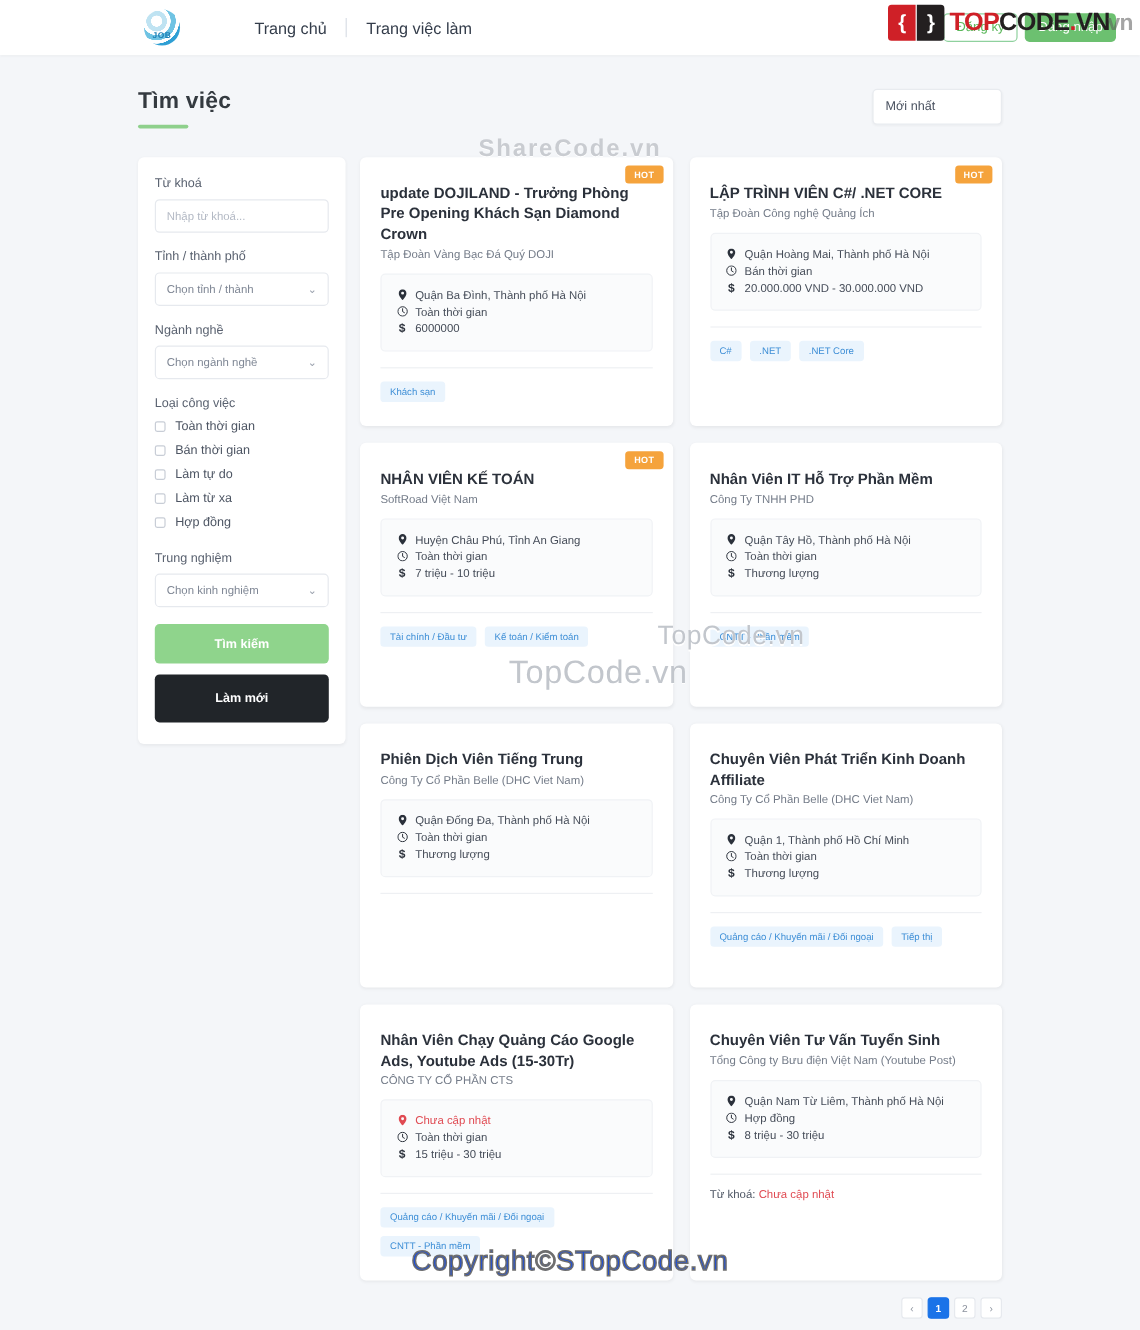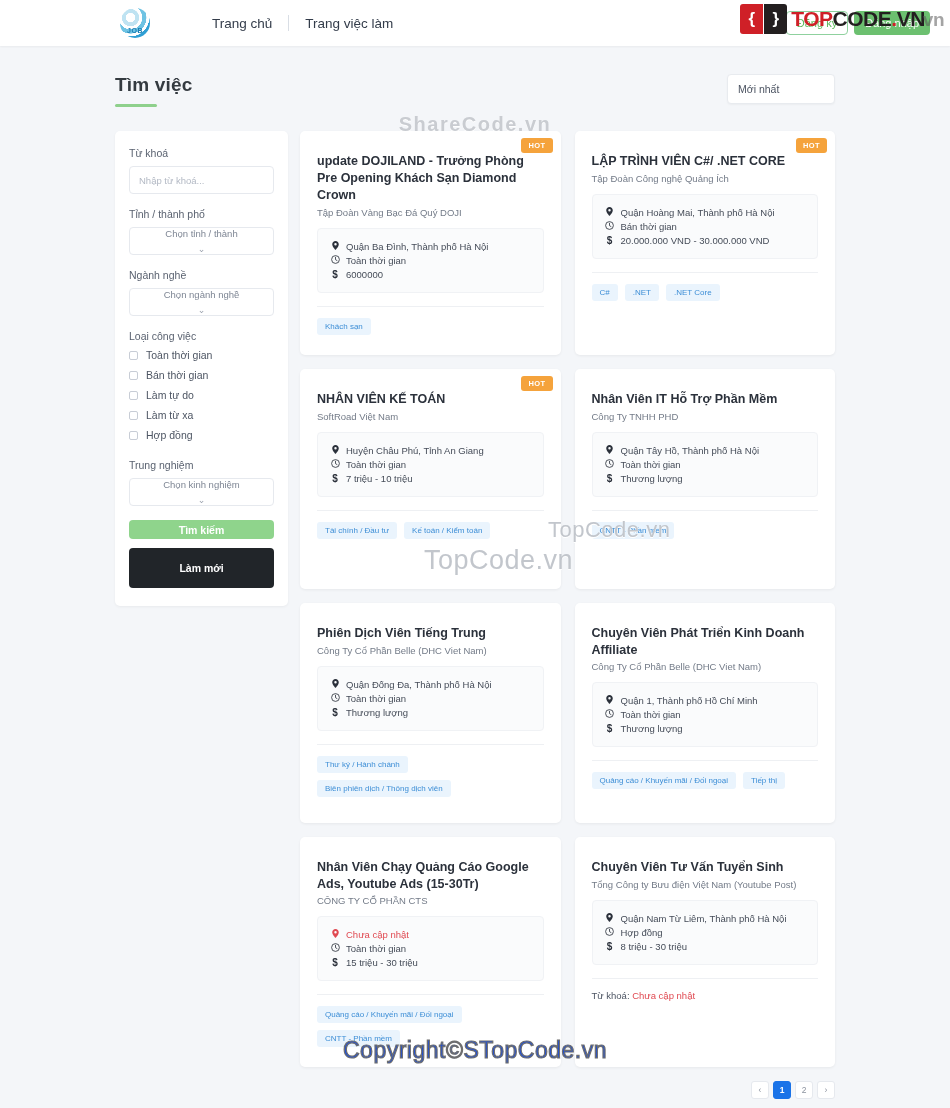--- a/index.html
+++ b/index.html
@@ -83,32 +83,32 @@
     width: 173px; flex: 0 0 173px; background:#fff; border-radius:5px;
     padding:16px 14px 18px 14px; box-shadow:0 1px 3px rgba(0,0,0,.05);
   }
   .field-label { font-size:10.5px; color:#5a6270; margin-bottom:7px; }
   .text-input, .select-box {
     width:100%; height:28px; border:1px solid #e6e9ee; border-radius:4px; background:#fff;
     font-size:9.5px; color:#9aa1ad; padding:0 9px; display:flex; align-items:center;
     font-family:"Liberation Sans", sans-serif;
   }
   .text-input::placeholder { color:#b3b9c4; }
-  .select-box { justify-content:space-between; color:#7e8694;flex-direction:column; }
+  .select-box { justify-content:space-between; color:#7e8694; }
   .caret { font-size:9px; color:#9aa1ad; }
   .gap { height:14px; }
   .gap-sm { height:10px; }
   .check-row { display:flex; align-items:center; margin-bottom:8px; }
   .check-box {
     width:9px; height:9px; border:1px solid #c8cdd6; border-radius:2px; background:#fff;
     margin-right:8px; flex:0 0 9px;
   }
   .check-label { font-size:10.5px; color:#4d5563; }
   .btn-search {
-    width:100%; height:19px; background:#8fd48c; color:#fff; border:none; border-radius:4px;
+    width:100%; height:33px; background:#8fd48c; color:#fff; border:none; border-radius:4px;
     font-size:10.5px; font-weight:600; margin-top:4px; cursor:pointer;
     font-family:"Liberation Sans", sans-serif;
   }
   .btn-reset {
     width:100%; height:40px; background:#212529; color:#fff; border:none; border-radius:4px;
     font-size:10.5px; font-weight:600; margin-top:9px; cursor:pointer;
     font-family:"Liberation Sans", sans-serif;
   }
 
   
@@ -393,24 +393,20 @@
                     <path d="M6 3v3.2l2 1.2" stroke="#2b313b" stroke-width="1.1" fill="none" stroke-linecap="round"></path>
                   </svg></span>
                 <span>Toàn thời gian</span>
               </div>
               <div class="meta-row">
                 <span class="ic" style="font-weight:700;font-size:10px;">$</span>
                 <span>Thương lượng</span>
               </div>
             </div>
             <div class="divider"></div>
-            <div class="tags">
-              <span class="tag">Thư ký / Hành chánh</span>
-              <span class="tag">Biên phiên dịch / Thông dịch viên</span>
-            </div>
           </div>
           <div class="card">
             <div class="job-title">Chuyên Viên Phát Triển Kinh Doanh Affiliate</div>
             <div class="job-company">Công Ty Cổ Phần Belle (DHC Viet Nam)</div>
             <div class="meta-box">
               <div class="meta-row">
                 <span class="ic"><svg width="7" height="9" viewBox="0 0 8 11">
                     <path d="M4 0C1.8 0 0 1.8 0 4c0 3 4 7 4 7s4-4 4-7c0-2.2-1.8-4-4-4zm0 5.5A1.5 1.5 0 1 1 4 2.5a1.5 1.5 0 0 1 0 3z" fill="#2b313b"></path>
                   </svg></span>
                 <span>Quận 1, Thành phố Hồ Chí Minh</span>

